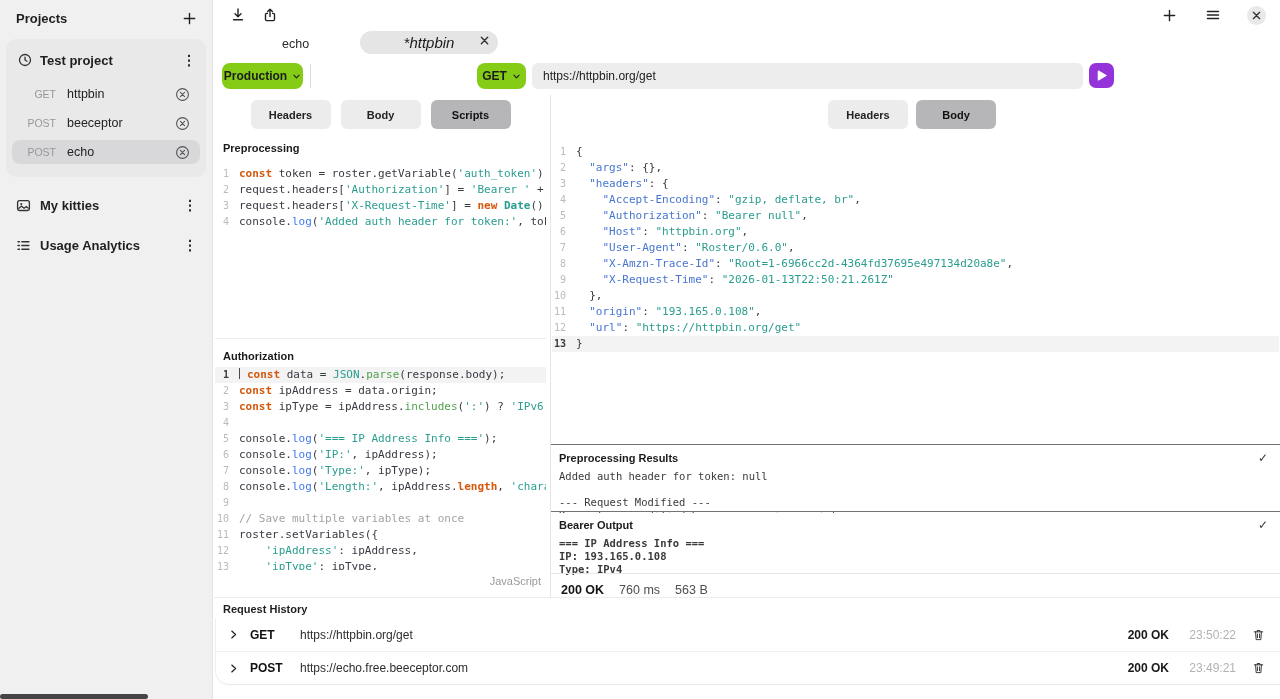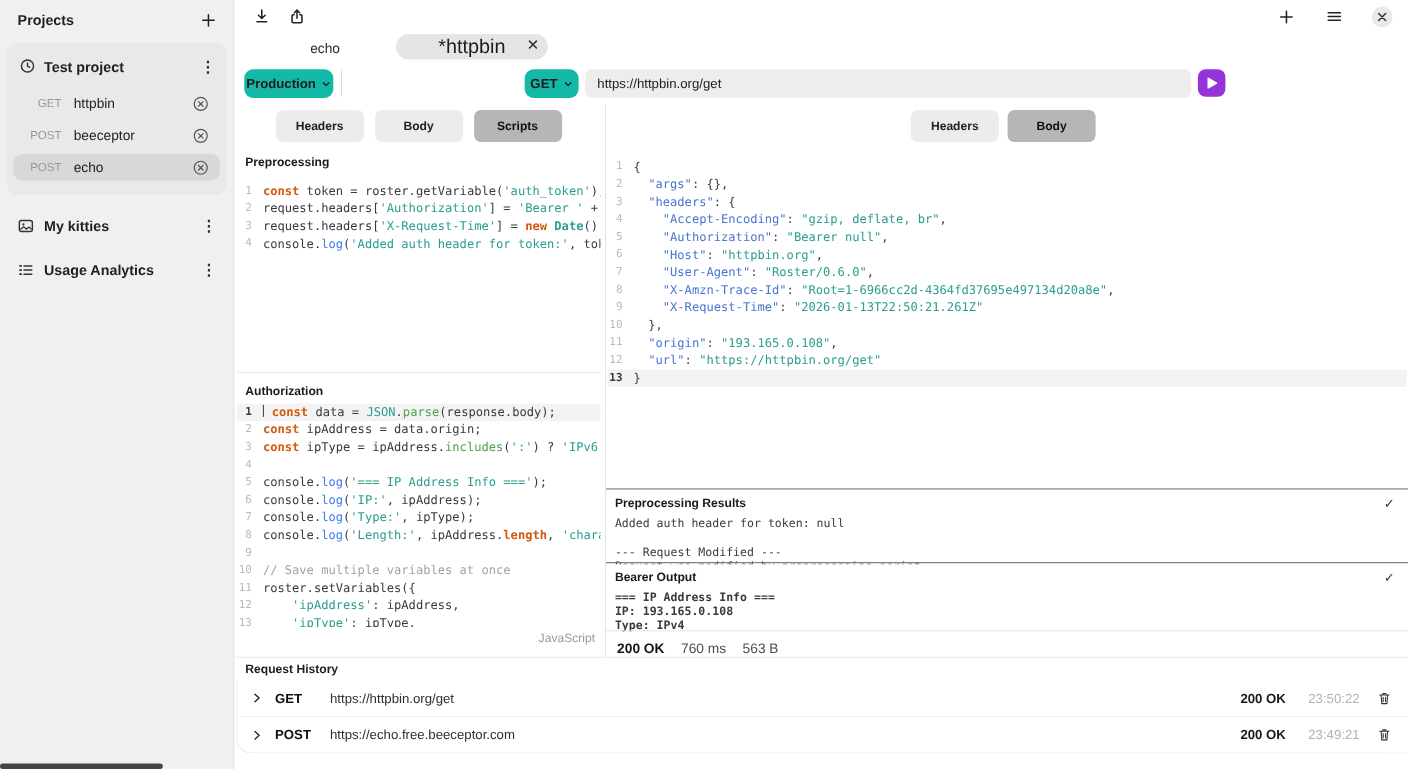--- a/index.html
+++ b/index.html
@@ -36,25 +36,25 @@
   .toolbar .icon-btn { margin-right:12px; }
   .toolbar .right { display:flex; align-items:center; gap:12px; }
   .close-circle { width:19px; height:19px; border-radius:50%; background:#e9e9ea;
     display:flex; align-items:center; justify-content:center; border:none; cursor:pointer; }
 
   
   .tab-echo { position:absolute; left:266px; top:33px; height:21px; padding:0 16px;
     display:flex; align-items:center; font-size:12.5px; color:#2a2a2a; background:none; border:none; cursor:pointer; }
   .tab-pill { position:absolute; left:360px; top:31px; width:138px; height:23px;
     background:#e5e5e6; border-radius:13px; display:flex; align-items:center; justify-content:center;
-    font-size:18px; color:#1d1d1d; cursor:pointer; }
+    font-size:15px; color:#1d1d1d; cursor:pointer;font-style:italic; }
   .tab-pill .close-x { position:absolute; right:9px; top:5px; }
 
   
-  .env-btn, .method-btn { position:absolute; top:63px; height:26px; background:#14b8a6;
+  .env-btn, .method-btn { position:absolute; top:63px; height:26px; background:#84cc16;
     border:none; border-radius:8px; font-size:12px; font-weight:bold; color:#1c1c1c;
     display:flex; align-items:center; justify-content:center; gap:5px; cursor:pointer; font-family:inherit; }
   .env-btn { left:222px; width:81px; }
   .method-btn { left:477px; width:49px; }
   .req-divider { position:absolute; left:310px; top:64px; width:1px; height:24px; background:#dddddd; }
   .url-input { position:absolute; left:532px; top:63px; width:551px; height:26px;
     background:#ededee; border:none; border-radius:6px; padding:0 11px; font-size:12px;
     color:#222; font-family:inherit; outline:none; }
   .send-btn { position:absolute; left:1089px; top:63px; width:25px; height:25px;
     border:none; border-radius:7px; display:flex; align-items:center; justify-content:center; cursor:pointer; }

